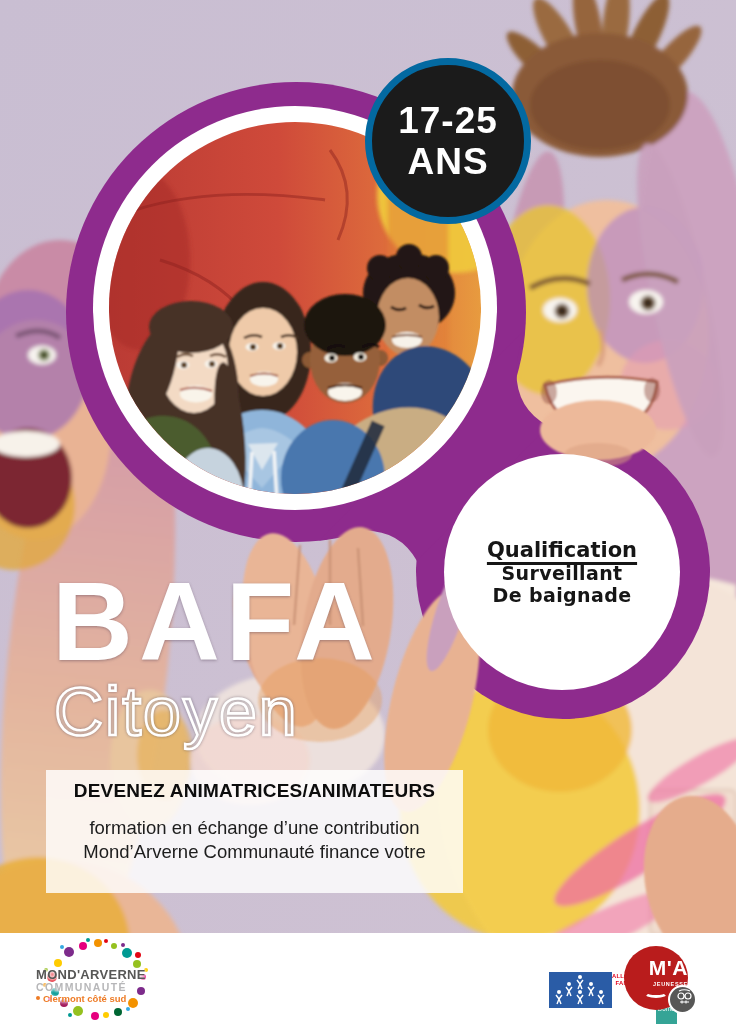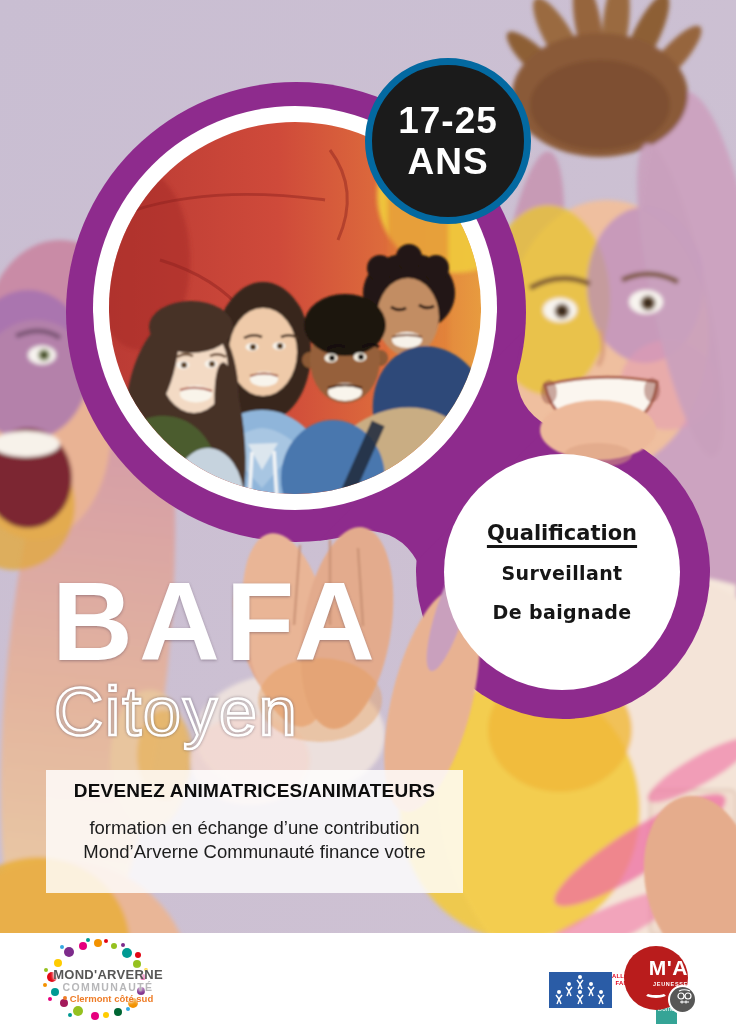--- a/index.html
+++ b/index.html
@@ -13,21 +13,21 @@
     position:absolute;left:365px;top:58px;width:152px;height:152px;
     background:#1b1b1b;border:7px solid #0369a1;border-radius:50%;
     display:flex;flex-direction:column;align-items:center;justify-content:center;
     color:#fff;font-weight:bold;font-size:37px;line-height:1.12;letter-spacing:1px;
   }
   
   .qual-circle{
     position:absolute;left:444px;top:454px;width:236px;height:236px;
     background:#ffffff;border-radius:50%;
     display:flex;flex-direction:column;align-items:center;justify-content:center;
-    gap:17px;color:#161616;font-family:"DejaVu Sans",sans-serif;
+    color:#161616;font-family:"DejaVu Sans",sans-serif;
     transform:translateY(0);
   }
   .qual-title{font-size:21px;font-weight:bold;text-decoration:underline;
     text-decoration-thickness:2.5px;text-underline-offset:5px;}
   .qual-line{font-size:19px;font-weight:bold;letter-spacing:.4px;}
   
   .bafa{
     position:absolute;left:52px;top:566px;margin:0;
     color:#ffffff;font-size:112px;font-weight:bold;line-height:1;letter-spacing:6px;
     text-shadow:0 1px 3px rgba(80,60,80,.45);
@@ -46,21 +46,21 @@
     padding-top:10px;
   }
   .info-heading{font-size:19px;font-weight:bold;color:#0d0d0d;letter-spacing:.2px;margin-bottom:14px;}
   .info-line{font-size:18.5px;color:#1d1d1d;line-height:1.32;}
   
   .footer{
     position:absolute;left:0;top:933px;width:736px;height:91px;background:#ffffff;
   }
   .logo-mond{position:absolute;left:36px;top:3px;width:144px;height:84px;}
   .logo-mond svg{position:absolute;left:0;top:0;}
-  .lm-text{position:absolute;left:0;width:100%;text-align:center;white-space:nowrap;
+  .lm-text{position:absolute;left:0;width:100%;text-align:left;white-space:nowrap;
     text-shadow:0 0 3px #fff,0 0 3px #fff,0 0 4px #fff;}
   .lm1{top:31px;font-size:13px;font-weight:bold;color:#575756;letter-spacing:.3px;}
   .lm2{top:45px;font-size:10.5px;font-weight:bold;color:#b7b7b9;letter-spacing:1.4px;}
   .lm3{top:57px;font-size:9.5px;font-weight:bold;color:#ee7b25;}
   .lm-dot{display:inline-block;width:4px;height:4px;border-radius:50%;background:#ee7b25;
     vertical-align:middle;margin-right:3px;margin-bottom:2px;}
   .contact{position:absolute;left:368px;top:22px;transform:translateX(-50%);
     width:360px;text-align:center;color:#000;}
   .contact-title{font-size:16px;font-weight:bold;letter-spacing:.4px;}
   .contact-name{font-size:13px;font-weight:bold;margin-top:2px;}

